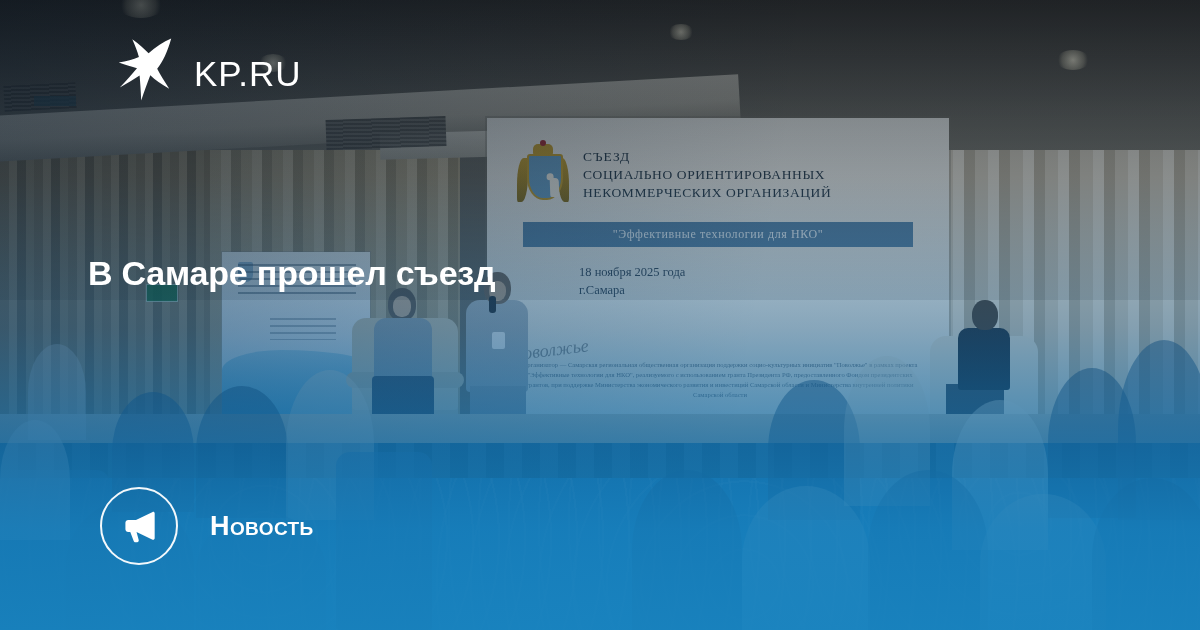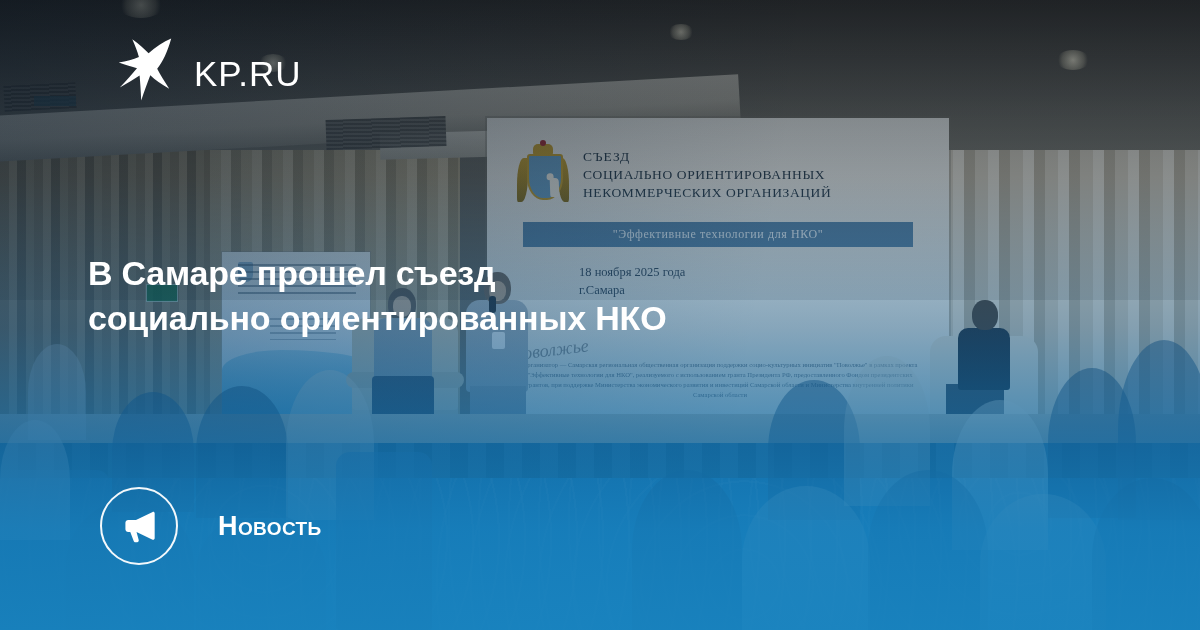--- a/index.html
+++ b/index.html
@@ -385,21 +385,21 @@
     color: #ffffff;
     font-size: 34px;
     font-weight: 700;
     line-height: 1.34;
     letter-spacing: -0.2px;
   }
   .headline .hl-line { display: block; }
 
   .badge {
     position: absolute; left: 100px; top: 487px;
-    display: flex; align-items: center; gap: 40px;
+    display: flex; align-items: center; gap: 32px;
   }
   .badge-circle {
     width: 74px; height: 74px;
     border-radius: 50%;
     border: 2px solid rgba(255,255,255,.95);
     display: flex; align-items: center; justify-content: center;
     flex: 0 0 auto;
   }
   .badge-icon { width: 38px; height: 38px; display: block; }
   .badge-label {
@@ -528,21 +528,20 @@
 
     <div class="brand">
       <svg class="brand-logo" viewBox="0 0 64 74" aria-hidden="true">
         <path fill="#ffffff" d="M63.2 2.6C55.4 5.9 47.6 11.1 40.6 17.3 36.9 13.4 31.4 8.4 24.3 3.3c2.9 6.4 5.1 12.4 6.6 17.7-5.6 2.3-12.4 4.3-20.2 5.6 7.1 2.4 13.2 4.2 18.3 5.6-4.6 5.6-10.3 12.1-17.2 19.3 7.7-4.3 14.3-8.3 19.8-12 .6 6.8 1.2 15.1 1.6 24.9 3.4-9.9 6.4-18.2 9.1-25.1C47.2 44 53 48.2 61.2 52.8c-5.1-7.8-9-14.4-12-20C54.7 26.1 59.4 16.1 63.2 2.6Z"></path>
       </svg>
       <span class="brand-text">KP.RU</span>
     </div>
 
     <h1 class="headline">
       <span class="hl-line">В Самаре прошел съезд</span>
-      <span class="hl-line">социально ориентированных НКО</span>
     </h1>
 
     <div class="badge">
       <span class="badge-circle">
         <svg class="badge-icon" viewBox="0 0 40 40" aria-hidden="true">
           <path fill="#ffffff" d="M34.4 5.2 16.8 13.6H8.6c-1.6 0-2.9 1.3-2.9 2.9v6.9c0 1.6 1.3 2.9 2.9 2.9h2.2l3.6 9.4c.3.8 1.1 1.3 1.9 1.3h1.8c1.1 0 1.9-1.1 1.6-2.2l-2.3-8.5 16.9 8.1c1 .5 2.2-.2 2.2-1.4V6.6c0-1.2-1.2-1.9-2.2-1.4Z"></path>
         </svg>
       </span>
       <span class="badge-label">Новость</span>
     </div>

